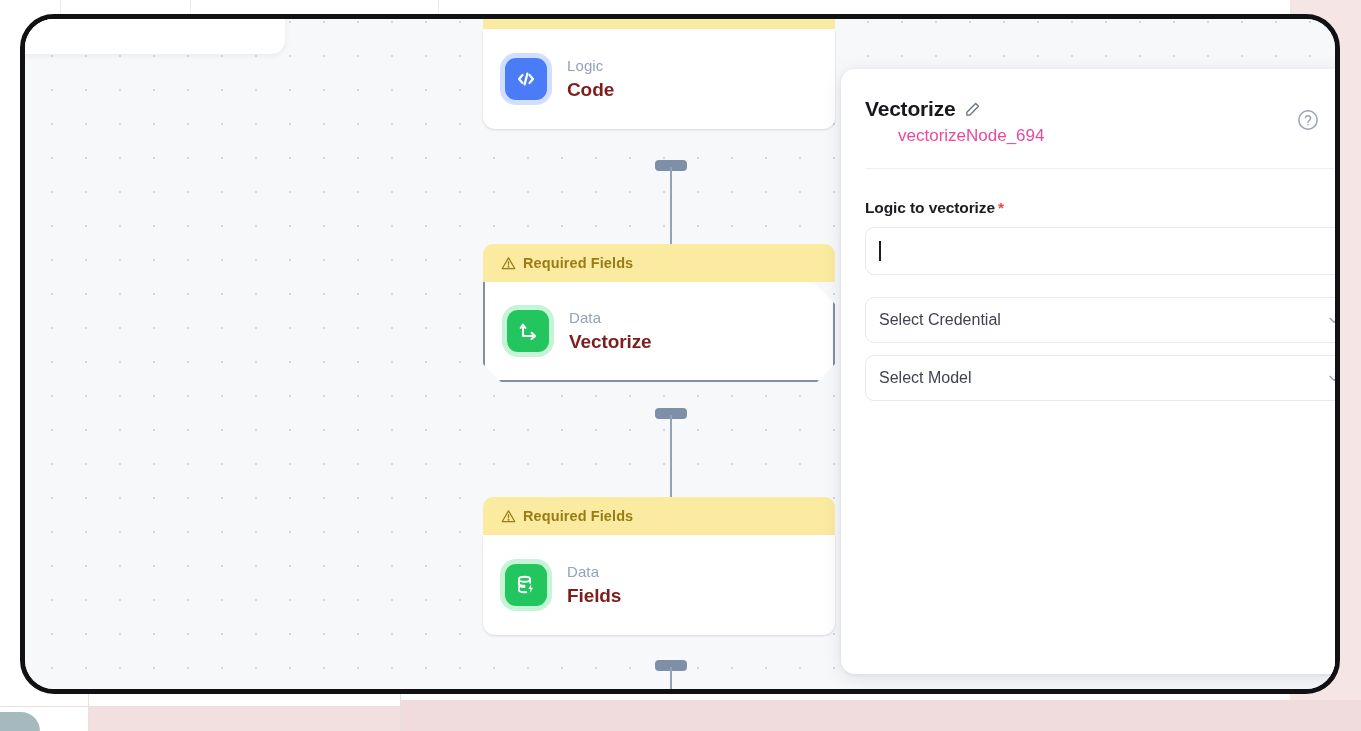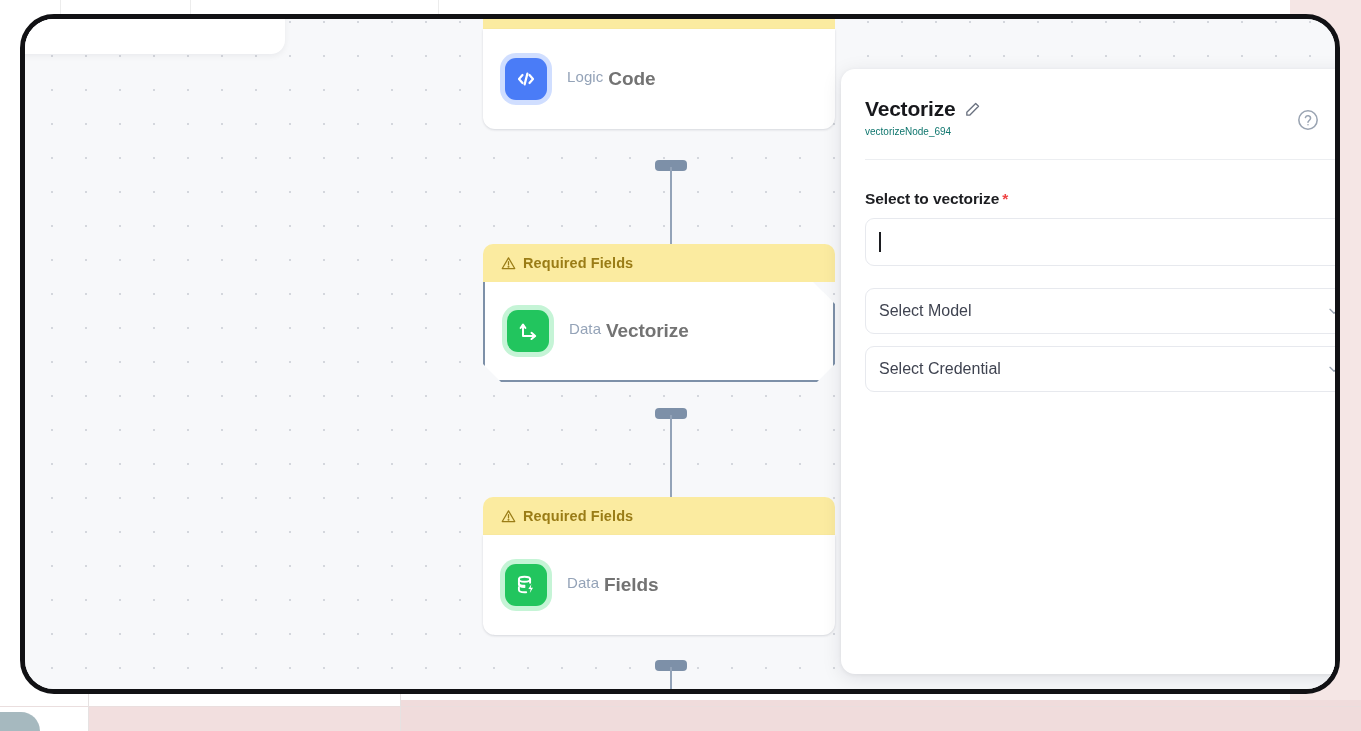--- a/index.html
+++ b/index.html
@@ -131,47 +131,47 @@
   }
 
   .node-icon {
     width: 42px; height: 42px;
     border-radius: 11px;
     display: flex; align-items: center; justify-content: center;
     flex: none;
   }
   .node-icon.blue  { background: #4a7cf7; box-shadow: 0 0 0 5px rgba(120,160,255,.35); }
   .node-icon.green { background: #22c55e; box-shadow: 0 0 0 5px rgba(74,222,128,.32); }
-  .node-text { display: flex; flex-direction: row; gap: 5px; }
+  .node-text { display: flex; flex-direction: column; gap: 5px; }
   .node-category {
     font-size: 15px; color: #94a3b8; font-weight: 400; letter-spacing:.1px;
   }
   .node-title {
-    font-size: 19px; color: #737373; font-weight: 700; letter-spacing:-.1px;
+    font-size: 19px; color: #7f1d1d; font-weight: 700; letter-spacing:-.1px;
   }
 
   
   #side-panel {
     position: absolute;
     left: 816px; top: 50px;
     width: 540px; height: 605px;
     background: #ffffff;
     border-radius: 14px;
     box-shadow: 0 4px 20px rgba(16,24,40,.10), 0 1px 4px rgba(16,24,40,.06);
     padding: 0 24px;
   }
   #panel-header { position: relative; padding-top: 28px; }
   #panel-title-row { display: flex; align-items: center; gap: 9px; }
   #panel-title {
     font-size: 21px; font-weight: 700; color: #17181c; letter-spacing:-.2px;
   }
   .pencil-icon { display:block; width:17px; height:17px; }
   #panel-subtitle {
     margin-top: 5px;
-    font-size: 10px; color: #0f766e; font-weight: 400;
+    font-size: 17px; color: #ec4899; font-weight: 400; margin-left: 33px;
   }
   #panel-actions {
     position: absolute; right: -2px; top: 40px;
     display: flex; align-items: center; gap: 18px;
   }
   .round-icon-btn { width: 22px; height: 22px; display:block; cursor:pointer; }
   #panel-divider {
     margin-top: 22px;
     height: 1px; background: #eceef1;
   }
@@ -360,45 +360,45 @@
       </div>
 
       <div id="panel-divider"></div>
     </div>
 
     <div id="panel-form">
 
       <div class="field-block">
         <div class="field-label-row">
           <div class="field-label">
-            <span>Select to vectorize</span><span class="req-star">*</span>
+            <span>Logic to vectorize</span><span class="req-star">*</span>
           </div>
 
         </div>
         <div class="text-input-wrap">
           <span class="caret"></span>
           <div class="add-btn">
             
           </div>
         </div>
       </div>
 
       <div class="field-block">
 
         <div class="select-box">
+          <span class="select-text">Select Credential</span>
+          <svg class="chev" viewBox="0 0 24 24" fill="none" stroke="#9aa4b2" stroke-width="2" stroke-linecap="round" stroke-linejoin="round">
+            <polyline points="6,9.5 12,15.5 18,9.5"></polyline>
+          </svg>
+        </div>
+
+        <div class="select-box">
           <span class="select-text">Select Model</span>
           <svg class="chev" viewBox="0 0 24 24" fill="none" stroke="#9aa4b2" stroke-width="2" stroke-linecap="round" stroke-linejoin="round">
             <polyline points="6,9.5 12,15.5 18,9.5"></polyline>
           </svg>
         </div>
-
-        <div class="select-box">
-          <span class="select-text">Select Credential</span>
-          <svg class="chev" viewBox="0 0 24 24" fill="none" stroke="#9aa4b2" stroke-width="2" stroke-linecap="round" stroke-linejoin="round">
-            <polyline points="6,9.5 12,15.5 18,9.5"></polyline>
-          </svg>
-        </div>
       </div>
 
     </div>
   </div>
 
 </div>
 
 </body></html>

